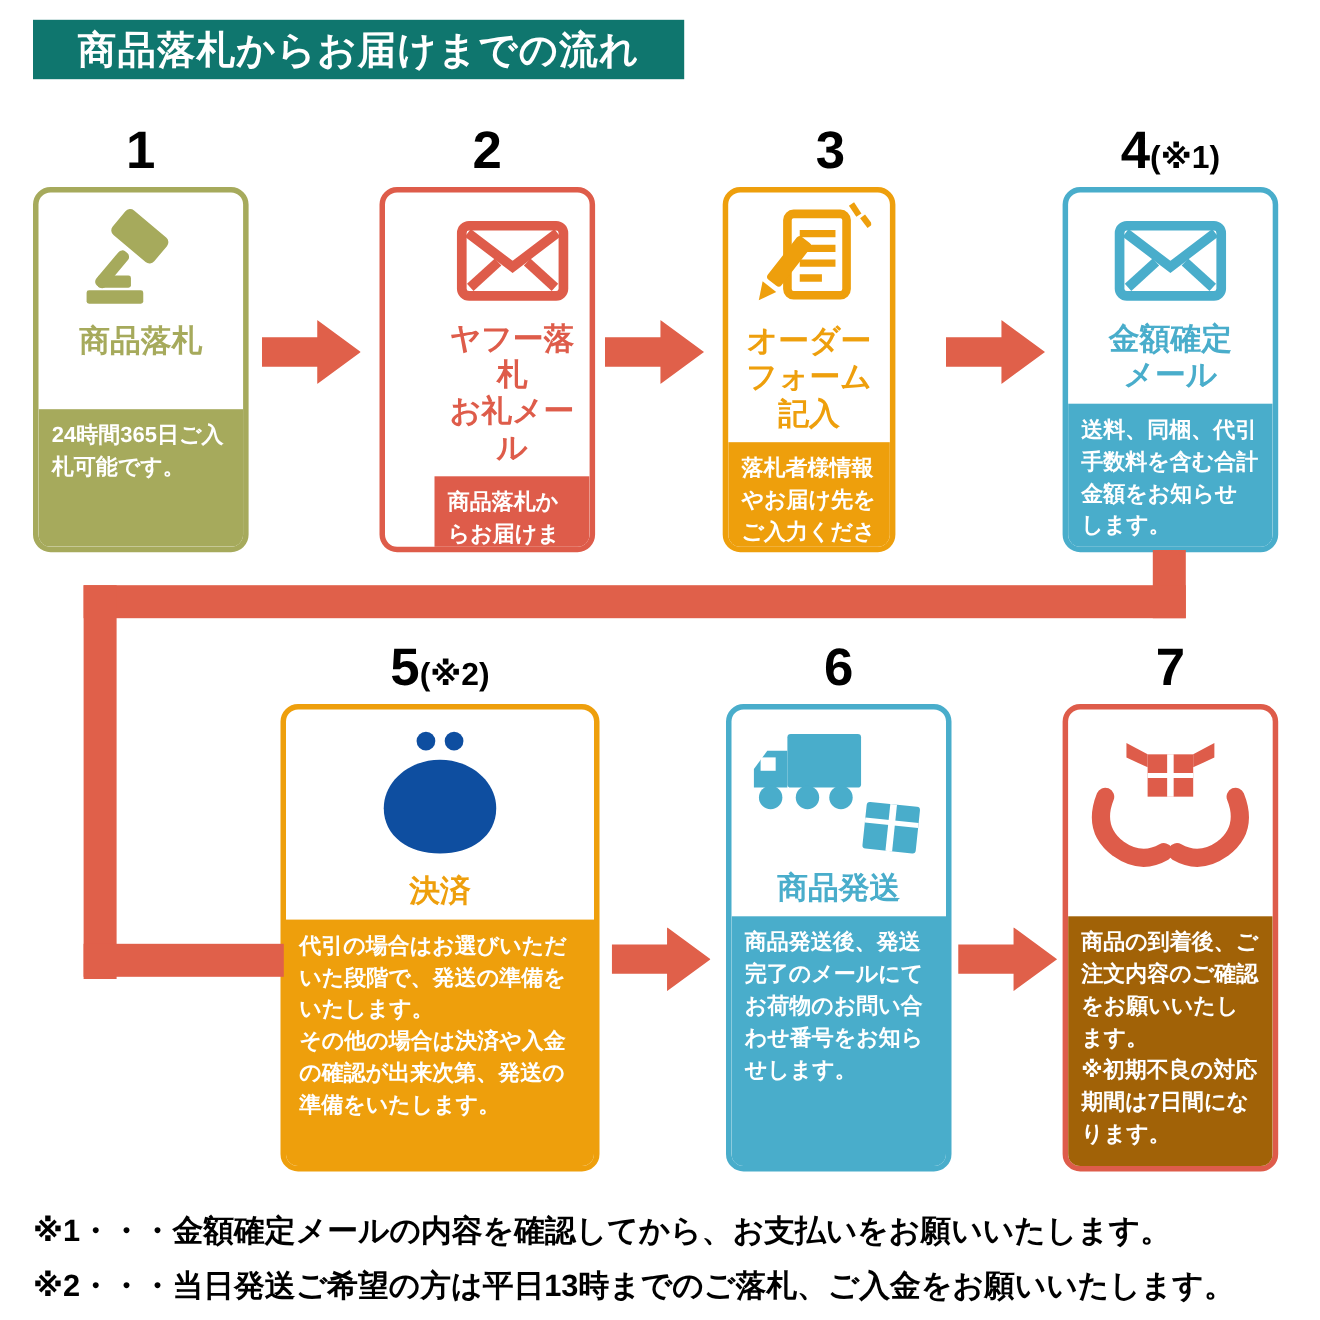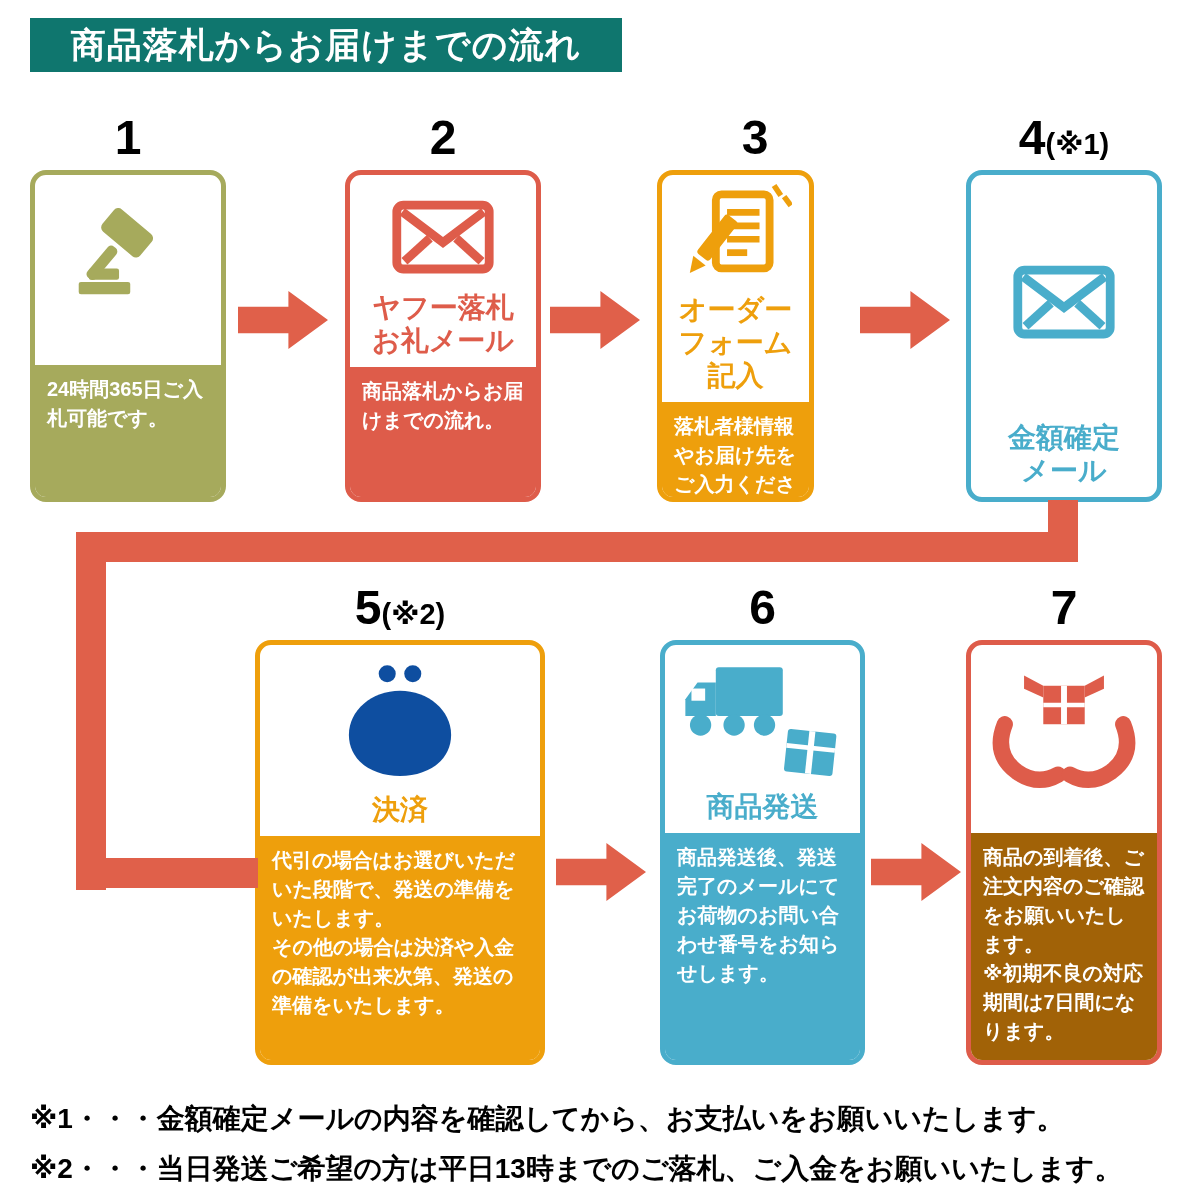--- a/index.html
+++ b/index.html
@@ -53,21 +53,21 @@
   .card-desc{
     color:#fff;font-size:20px;line-height:1.45;
     padding:10px 12px;box-sizing:border-box;
     white-space:pre-line;text-align:left;
   }
   .row1 .card-desc{height:132px;}
   .row2 .card-desc{height:227px;}
 
   
   .c1{border-color:#A6AA5C;} .c1 .card-title{color:#A6AA5C;} .c1 .card-desc{background:#A6AA5C;margin-top:36px;}
-  .c2{border-color:#DE5C4A;} .c2 .card-title{color:#DE5C4A;} .c2 .card-desc{background:#DE5C4A;}
+  .c2{border-color:#DE5C4A;padding-left:45px;} .c2 .card-title{color:#DE5C4A;} .c2 .card-desc{background:#DE5C4A;}
   .c3{border-color:#EE9F0C;} .c3 .card-title{color:#EE9F0C;} .c3 .card-desc{background:#EE9F0C;}
   .c4{border-color:#49ADCB;} .c4 .card-title{color:#49ADCB;} .c4 .card-desc{background:#49ADCB;}
   .c5{border-color:#EE9F0C;} .c5 .card-title{color:#EE9F0C;} .c5 .card-desc{background:#EE9F0C;}
   .c6{border-color:#49ADCB;} .c6 .card-title{color:#49ADCB;} .c6 .card-desc{background:#49ADCB;}
   .c7{border-color:#DE5C4A;} .c7 .card-title{color:#DE5C4A;} .c7 .card-desc{background:#a16207;}
 
   
   .arrow{
     position:absolute;width:90px;height:58px;background:#E0604A;
     clip-path:polygon(0 27%,56% 27%,56% 0,100% 50%,56% 100%,56% 73%,0 73%);
@@ -109,20 +109,21 @@
       <g fill="#A6AA5C">
         <g transform="rotate(40 46 34)">
           <rect x="24" y="16" width="44" height="26" rx="5"></rect>
           <rect x="41" y="46" width="10" height="36" rx="4"></rect>
         </g>
         <rect x="6" y="74" width="46" height="11" rx="2"></rect>
         <rect x="15" y="62" width="27" height="10" rx="2"></rect>
       </g>
     </svg>
   </div>
+  <div class="card-title">商品落札</div>
   <div class="card-desc">24時間365日ご入札可能です。</div>
 </div>
 
 <div class="card row1 c2 p2">
   <div class="icon-area">
     <svg viewBox="0 0 100 100" width="116" height="110" aria-hidden="true">
       <g fill="none" stroke="#DE5C4A" stroke-width="8">
         <rect x="8" y="22" width="84" height="58" rx="6"></rect>
         <polyline points="13,28 50,56 87,28"></polyline>
         <line x1="15" y1="73" x2="38" y2="52"></line>
@@ -164,20 +165,21 @@
       <g fill="none" stroke="#49ADCB" stroke-width="8">
         <rect x="8" y="22" width="84" height="58" rx="6"></rect>
         <polyline points="13,28 50,56 87,28"></polyline>
         <line x1="15" y1="73" x2="38" y2="52"></line>
         <line x1="85" y1="73" x2="62" y2="52"></line>
       </g>
     </svg>
   </div>
   <div class="card-title">金額確定
 メール</div>
+  <div class="card-desc">送料、同梱、代引手数料を含む合計金額をお知らせします。</div>
 </div>
 
 <div class="card row2 c5 p5">
   <div class="icon-area">
     <svg viewBox="0 0 100 100" width="142" height="142" aria-hidden="true">
       <g fill="#0E4EA0">
         <circle cx="41" cy="16" r="6"></circle>
         <circle cx="59" cy="16" r="6"></circle>
         <path d="M50 28 C 30 28 14 42 14 59 C 14 77 30 88 50 88 C 70 88 86 77 86 59 C 86 42 70 28 50 28 Z"></path>
       </g>

